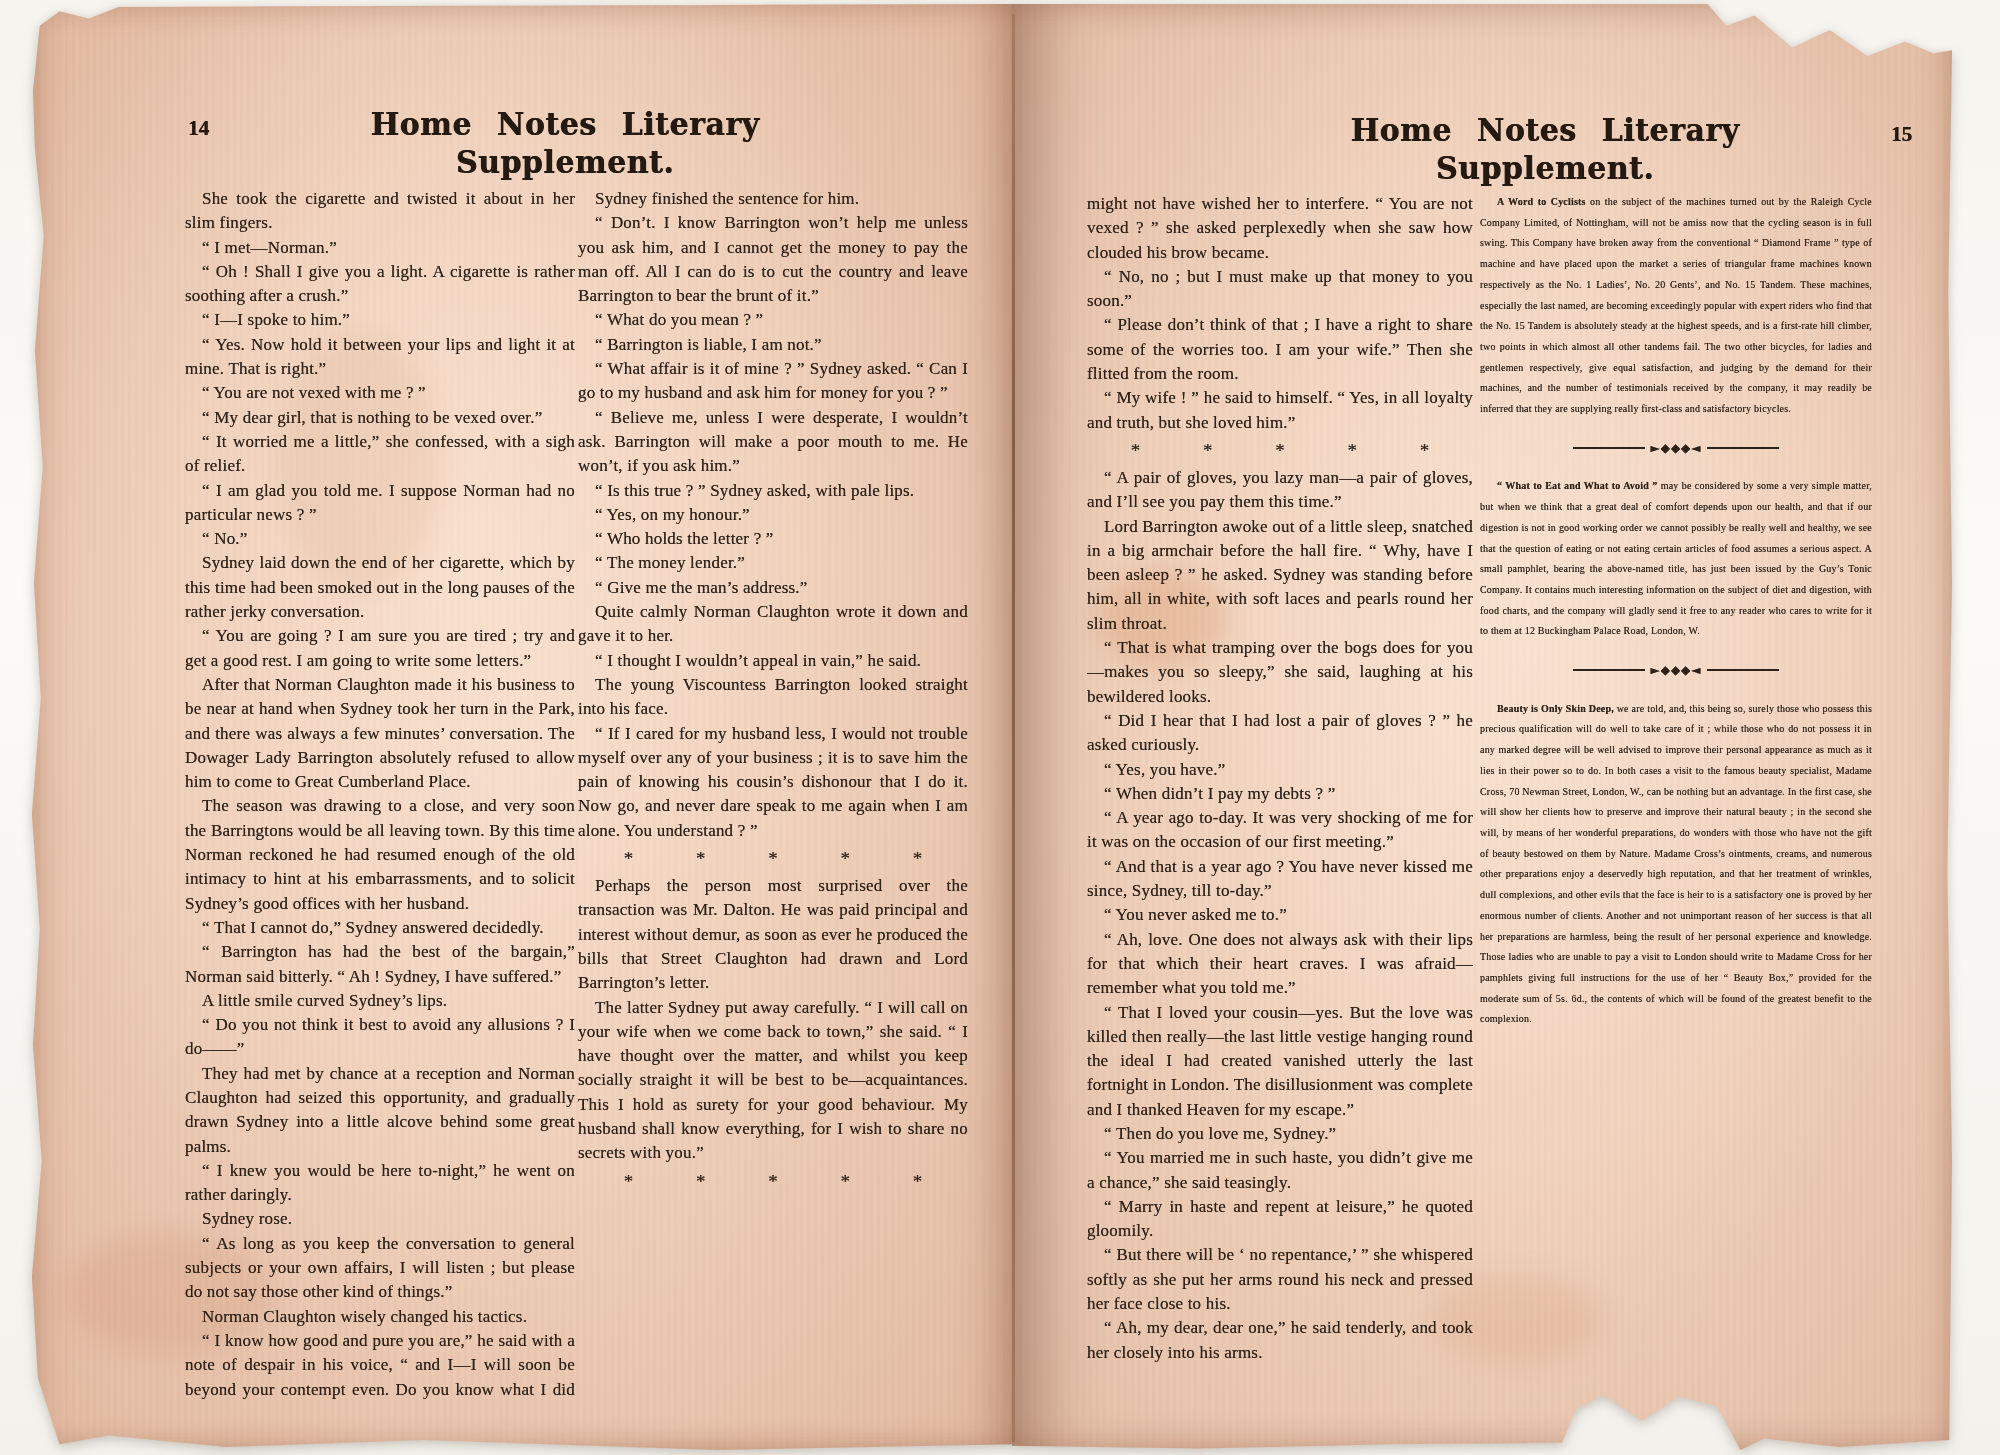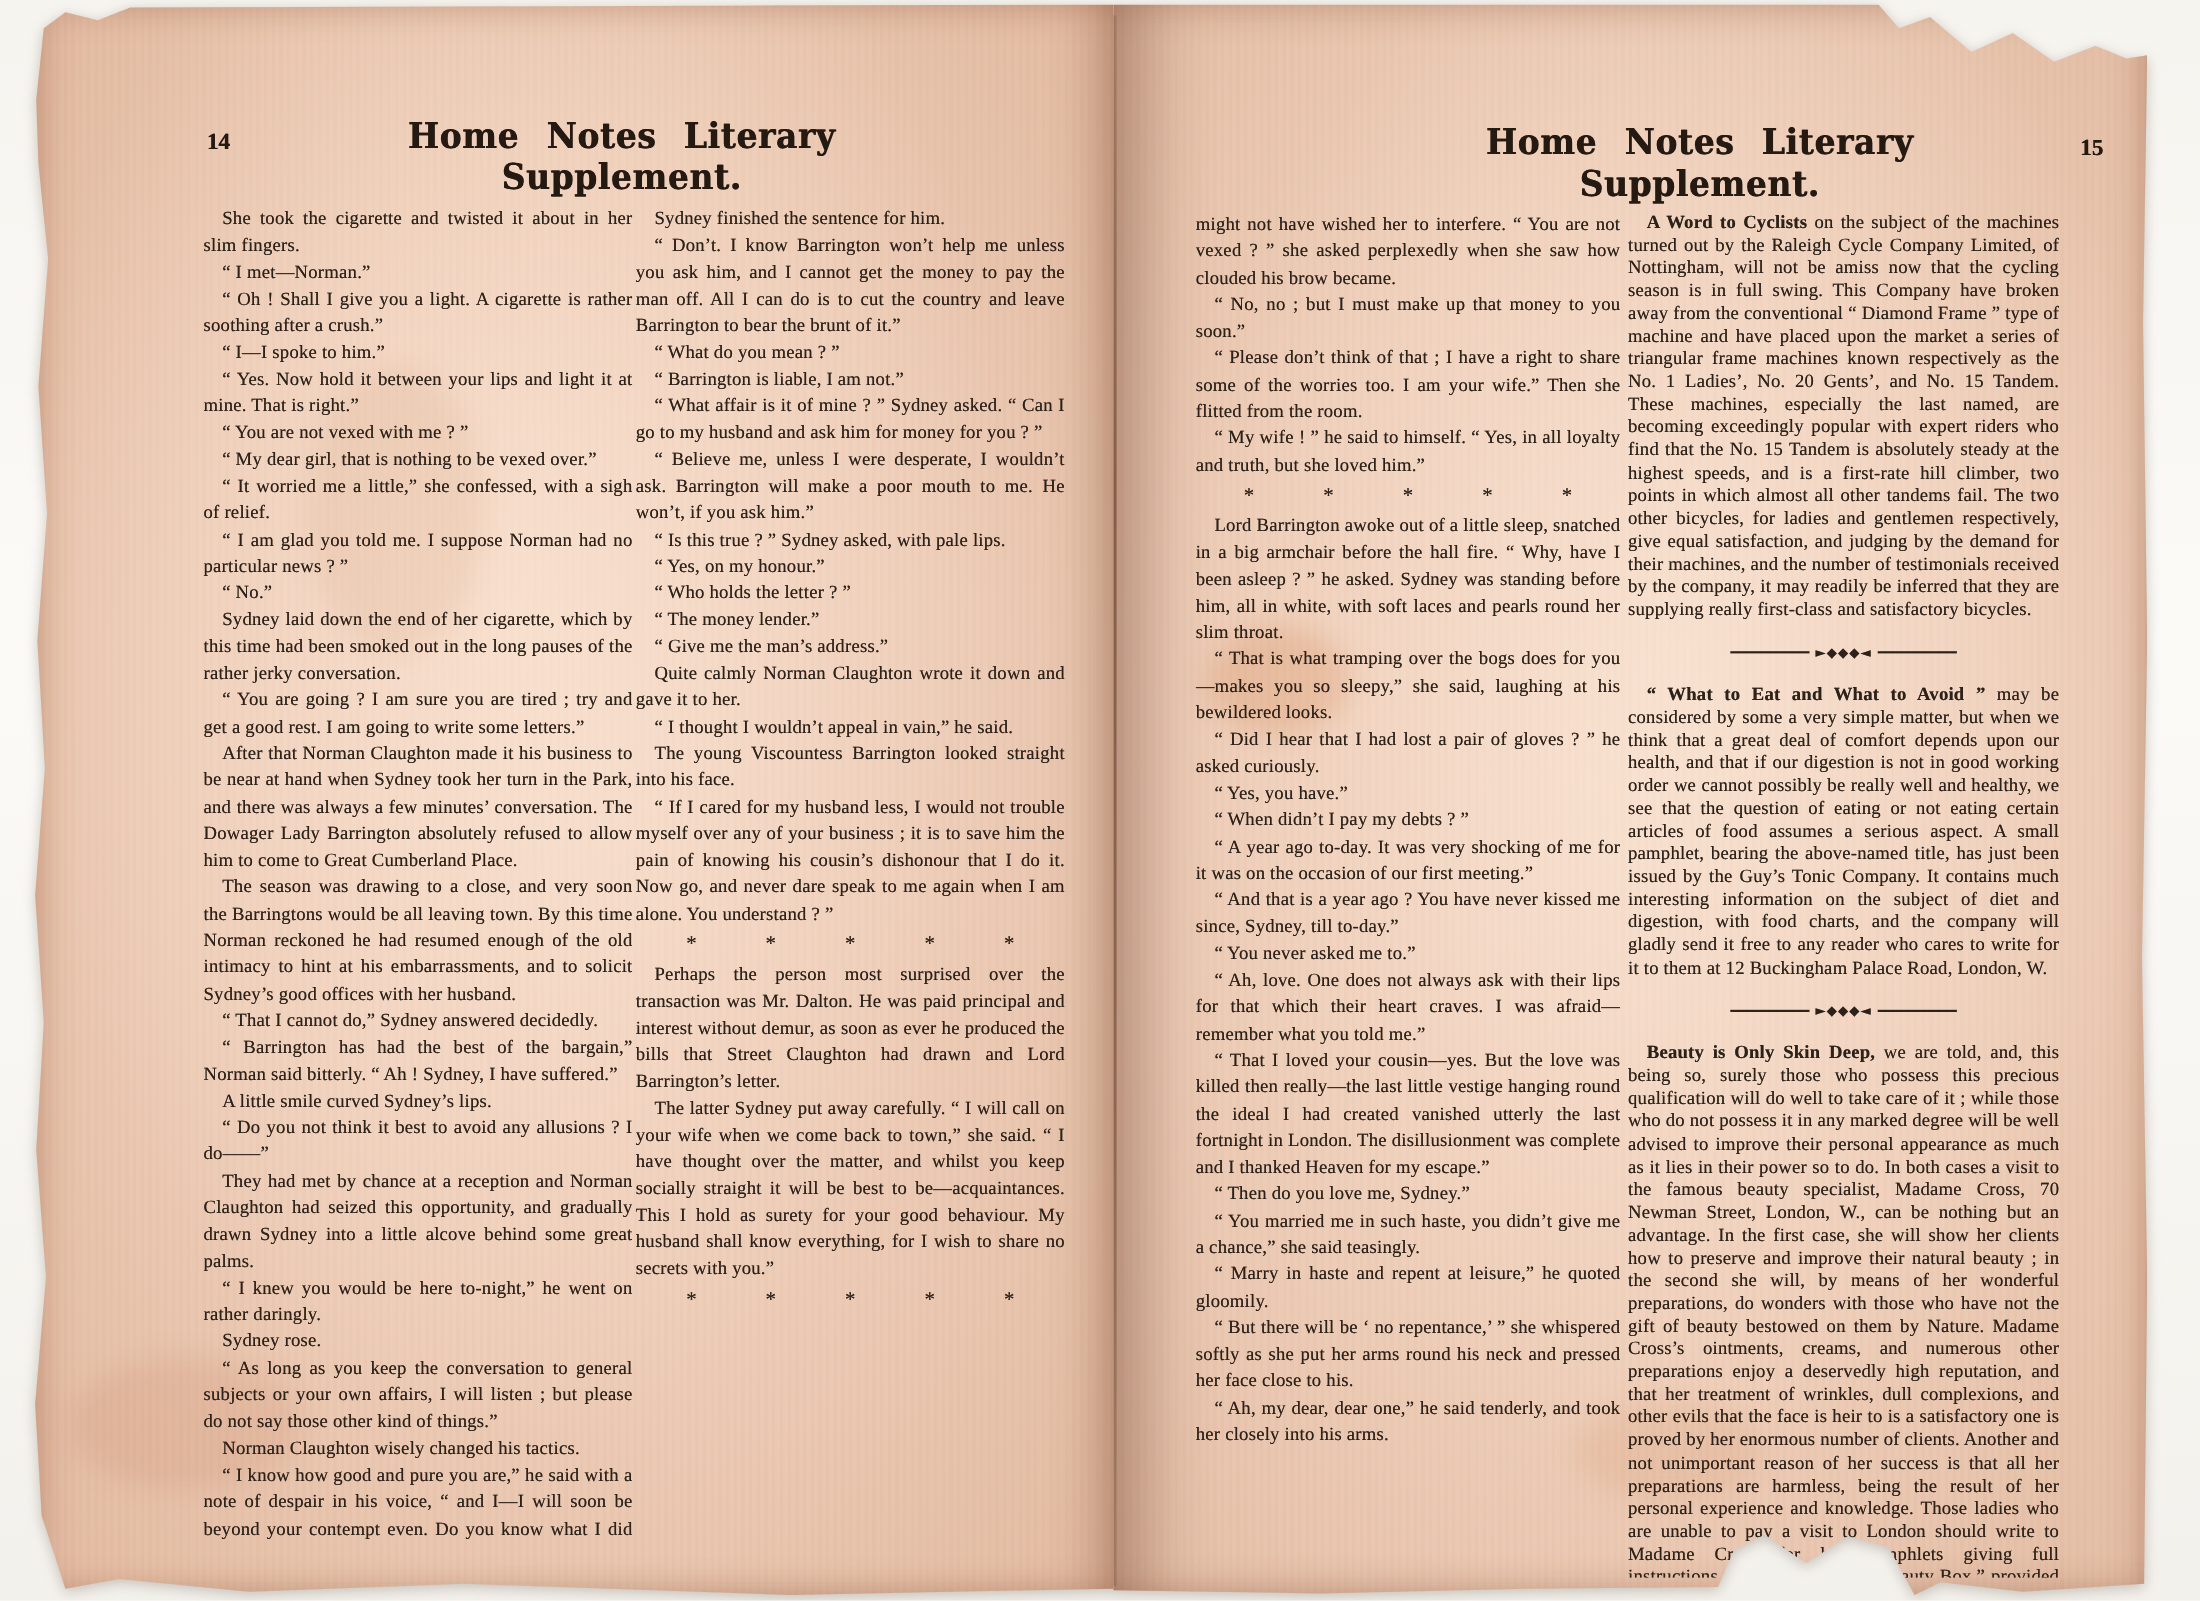--- a/index.html
+++ b/index.html
@@ -50,21 +50,21 @@
   .pn-left{top:112px;left:158px;}
   .pn-right{top:118px;right:40px;}
   .col{position:absolute;overflow:hidden;font-size:17px;line-height:24.3px;letter-spacing:.2px;
        text-shadow:0 0 .5px rgba(45,34,26,.72);}
   .col-l1{left:155px;top:183px;width:390px;height:1218px;}
   .col-l2{left:548px;top:183px;width:390px;height:1218px;}
   .col-r1{left:75px;top:188px;width:386px;height:1228px;}
   .col-r2{left:468px;top:188px;width:392px;height:1242px;}
   .para{text-align:justify;text-indent:17px;margin:0;}
   .para.noind{text-indent:0;}
-  .col-r2 .para{font-size:17px;line-height:20.7px;}
+  .col-r2 .para{font-size:10px;line-height:20.7px;}
   .lead{font-weight:700;}
   .para.sep{text-align:center;text-indent:0;word-spacing:58px;font-size:19px;line-height:22px;
             margin:5px 0 4px;letter-spacing:0;}
   .para.orn{display:flex;align-items:center;justify-content:center;text-indent:0;margin:18px 30px;
             font-family:"DejaVu Sans",sans-serif;font-size:12px;letter-spacing:1px;color:#2d221a;}
   .para.orn::before,.para.orn::after{content:"";flex:0 0 72px;height:2px;background:#2d221a;margin:0 5px;}
   .stain{position:absolute;border-radius:50%;filter:blur(12px);pointer-events:none;}
   .stain-a{left:85px;top:565px;width:130px;height:100px;background:rgba(205,120,60,.22);}
   .stain-b{left:420px;top:1270px;width:170px;height:90px;background:rgba(195,115,60,.12);}
   .stain-c{left:35px;top:1230px;width:210px;height:120px;background:rgba(185,95,55,.12);}
@@ -135,20 +135,21 @@
       <div class="stain stain-a"></div>
       <div class="stain stain-b"></div>
       <div class="running-title rt-right">Home Notes Literary Supplement.</div>
       <span class="pagenum pn-right">15</span>
       <div class="col col-r1">
           <div class="para noind">might not have wished her to interfere. “ You are not vexed ? ” she asked perplexedly when she saw how clouded his brow became.</div>
           <div class="para">“ No, no ; but I must make up that money to you soon.”</div>
           <div class="para">“ Please don’t think of that ; I have a right to share some of the worries too.  I am your wife.”  Then she flitted from the room.</div>
           <div class="para">“ My wife ! ” he said to himself.  “ Yes, in all loyalty and truth, but she loved him.”</div>
           <div class="para sep">* * * * *</div>
+          <div class="para">“ A pair of gloves, you lazy man—a pair of gloves, and I’ll see you pay them this time.”</div>
           <div class="para">Lord Barrington awoke out of a little sleep, snatched in a big armchair before the hall fire.  “ Why, have I been asleep ? ” he asked.  Sydney was standing before him, all in white, with soft laces and pearls round her slim throat.</div>
           <div class="para">“ That is what tramping over the bogs does for you—makes you so sleepy,” she said, laughing at his bewildered looks.</div>
           <div class="para">“ Did I hear that I had lost a pair of gloves ? ” he asked curiously.</div>
           <div class="para">“ Yes, you have.”</div>
           <div class="para">“ When didn’t I pay my debts ? ”</div>
           <div class="para">“ A year ago to-day.  It was very shocking of me for it was on the occasion of our first meeting.”</div>
           <div class="para">“ And that is a year ago ?  You have never kissed me since, Sydney, till to-day.”</div>
           <div class="para">“ You never asked me to.”</div>
           <div class="para">“ Ah, love.  One does not always ask with their lips for that which their heart craves.  I was afraid—remember what you told me.”</div>
           <div class="para">“ That I loved your cousin—yes.  But the love was killed then really—the last little vestige hanging round the ideal I had created vanished utterly the last fortnight in London.  The disillusionment was complete and I thanked Heaven for my escape.”</div>

